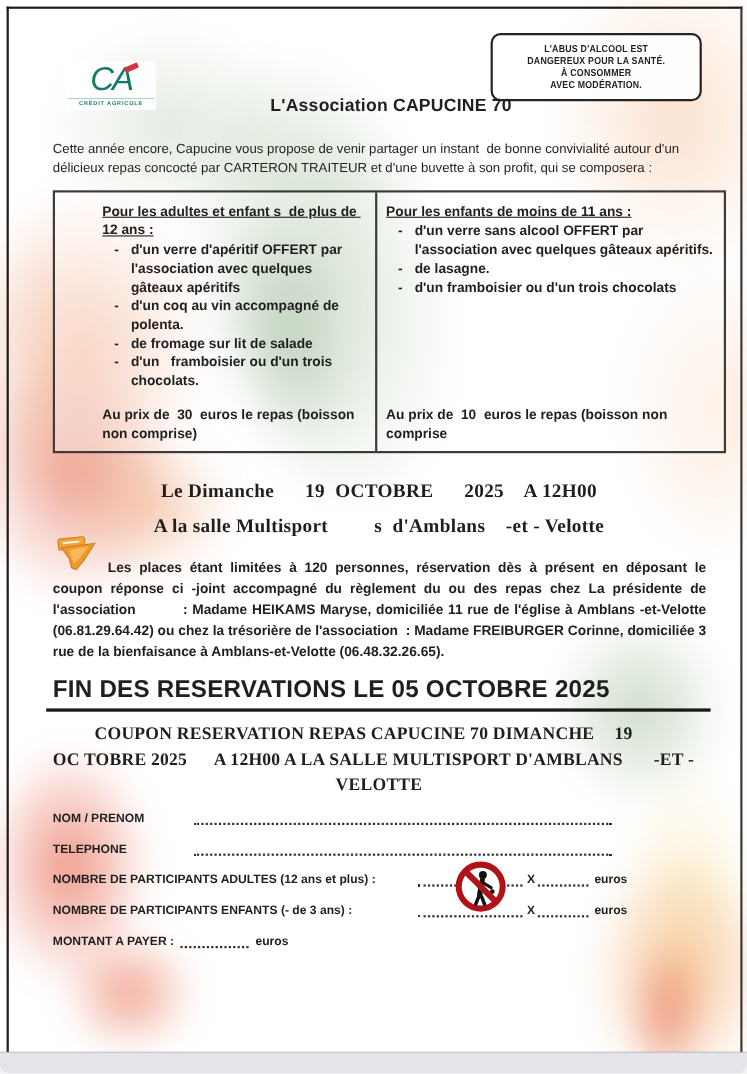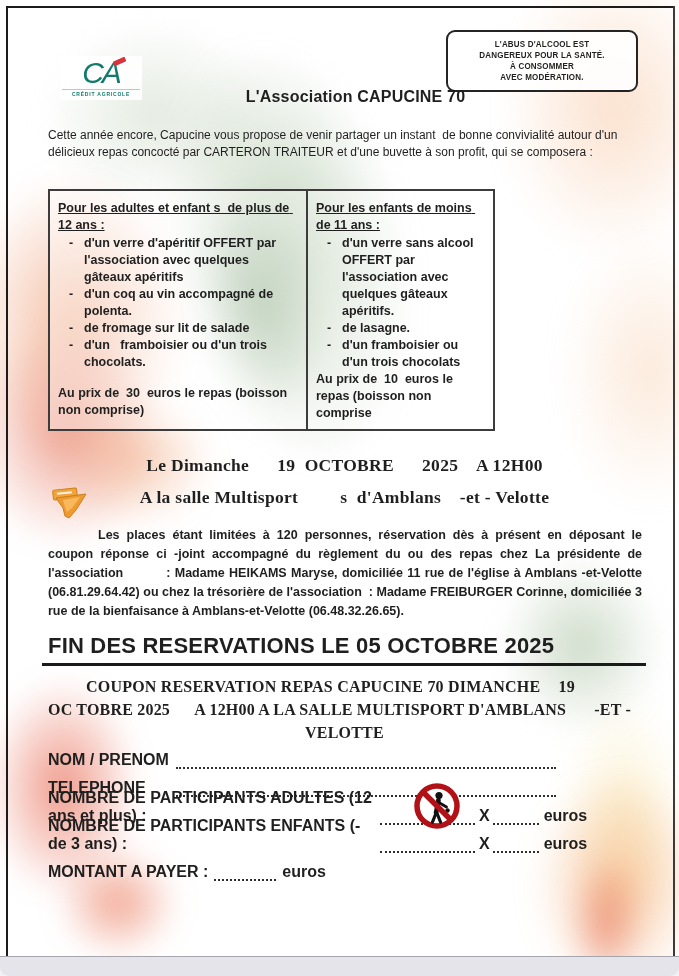--- a/index.html
+++ b/index.html
@@ -39,21 +39,21 @@
   .ca-accent { position:absolute; top:1px; right:14px; width:13px; height:5px; background:#d5343c; transform:rotate(-24deg); border-radius:1px; }
   .ca-caption { font-size:5px; font-weight:bold; letter-spacing:.8px; color:#117a6b; margin-top:1px; border-top:1px solid rgba(17,122,107,.35); padding-top:1px; }
   .alcohol-box { position:absolute; right:3px; top:30px; width:148px; border:2px solid #242424; border-radius:9px; padding:7px 20px; background:rgba(255,255,255,.9); text-align:center; }
   .alcohol-box div { font-size:8px; font-weight:bold; letter-spacing:.2px; line-height:11px; transform:scaleY(1.15); }
   .doc-title { position:absolute; left:0; right:0; bottom:12px; text-align:center; padding-left:22px; font-size:16px; font-weight:bold; letter-spacing:.2px; }
 
   
   .intro { margin-top:9px; font-size:12px; line-height:17px; width:594px; }
 
   
-  .menu-table { margin-top:28px; width:447px; border:2px solid #3c3c3c; display:flex; background:rgba(255,255,255,.35); box-sizing:border-box; }
+  .menu-table { margin-top:12px; width:612px; border:2px solid #3c3c3c; display:flex; background:rgba(255,255,255,.35); box-sizing:border-box;padding-left:35px; }
   .cell { box-sizing:border-box; padding:9px 8px 7px 8px; font-weight:bold; font-size:12.5px; line-height:17px; display:flex; flex-direction:column; }
   .cell-left  { width:258px; border-right:2px solid #3c3c3c; }
   .cell-right { flex:1; }
   .mt-heading { text-decoration:underline; margin-bottom:1px; }
   .mi { display:flex; }
   .mi .dash { width:26px; text-align:center; flex:none; }
   .mi .mi-text { flex:1; }
   .mt-price { margin-top:14px; }
   .cell-right .mt-price { margin-top:auto; }
 
@@ -70,21 +70,21 @@
   .deadline-rule { height:3px; background:#1a1a1a; margin:4px 0 0 -6px; width:604px; }
 
   
   .coupon-head { margin-top:9px; font-family:"Liberation Serif",serif; font-weight:bold; font-size:16px; line-height:23px; letter-spacing:.2px; }
   .ch-line1 { display:flex; justify-content:space-between; padding:0 66px 0 38px; }
   .ch-line2 { display:flex; justify-content:space-between; padding-right:10px; }
   .ch-line3 { text-align:center; }
 
   
   .form { margin-top:12px; }
-  .form-row { display:flex; align-items:flex-end; height:13px; margin-bottom:15px; font-size:16px; font-weight:bold; }
+  .form-row { display:flex; align-items:flex-end; height:13px; margin-bottom:15px; font-size:11px; font-weight:bold; }
   .flabel { flex:none; }
   .dotline { border-bottom:2px dotted #2e2e2e; height:10px; box-sizing:border-box; flex:none; }
   .dot-long { width:380px; margin-left:auto; margin-right:85px; }
   .row-label-wide .flabel { width:332px; }
   .dot-med { width:95px; }
   .dot-short { width:46px; margin:0 3px; }
   .mult { margin-left:4px; }
   .unit { margin-left:2px; }
   .dot-tiny { width:62px; margin:0 4px 0 6px; }
 

